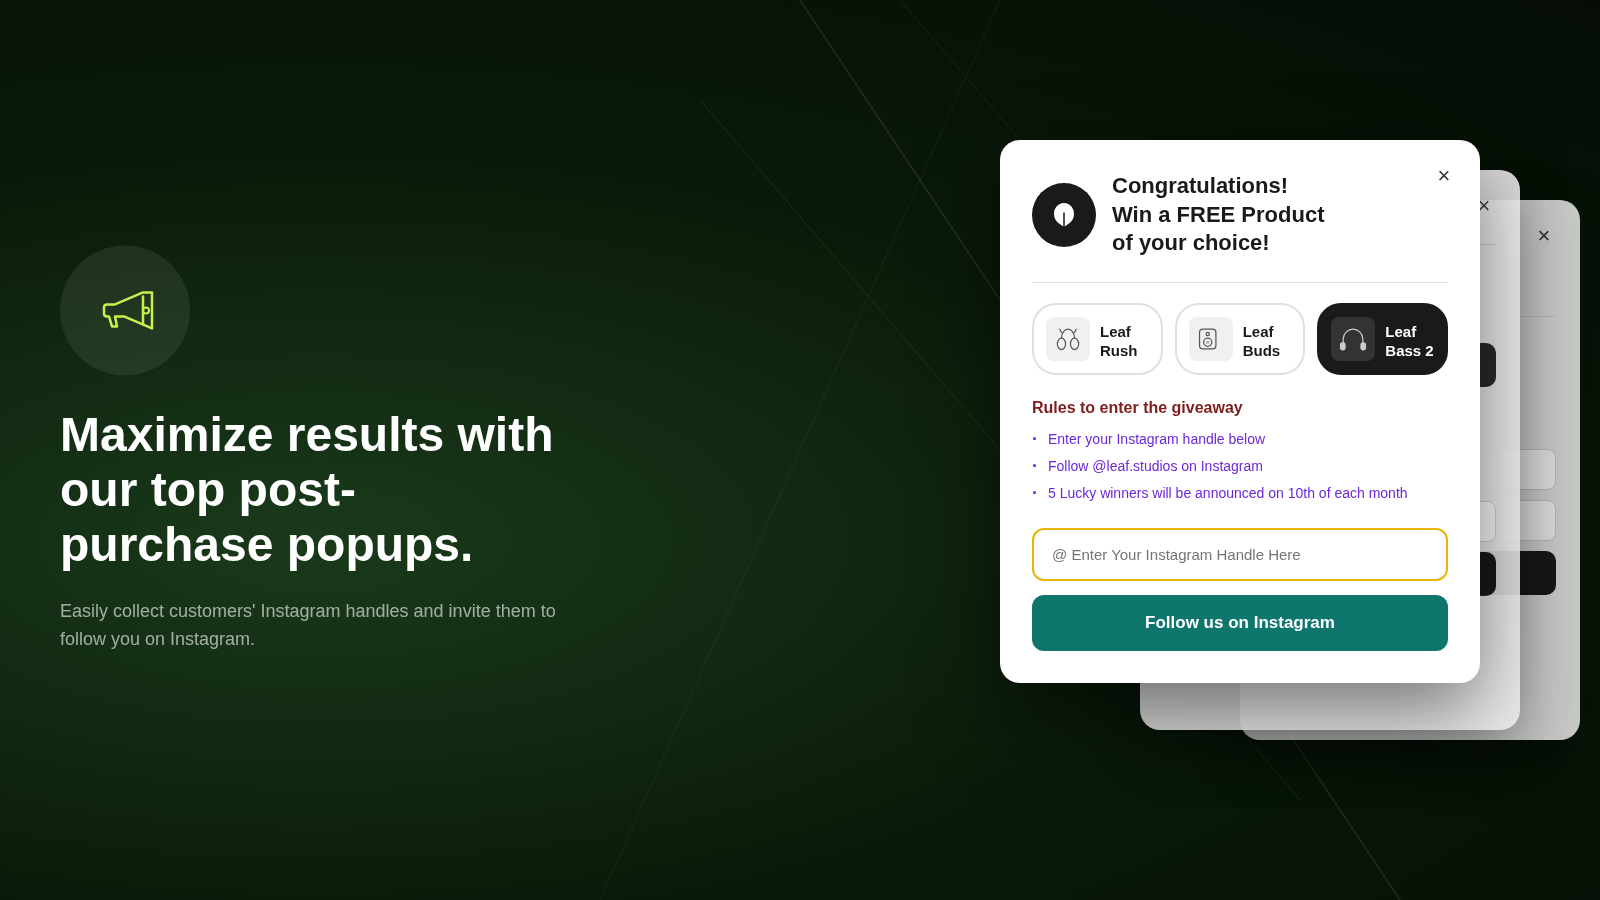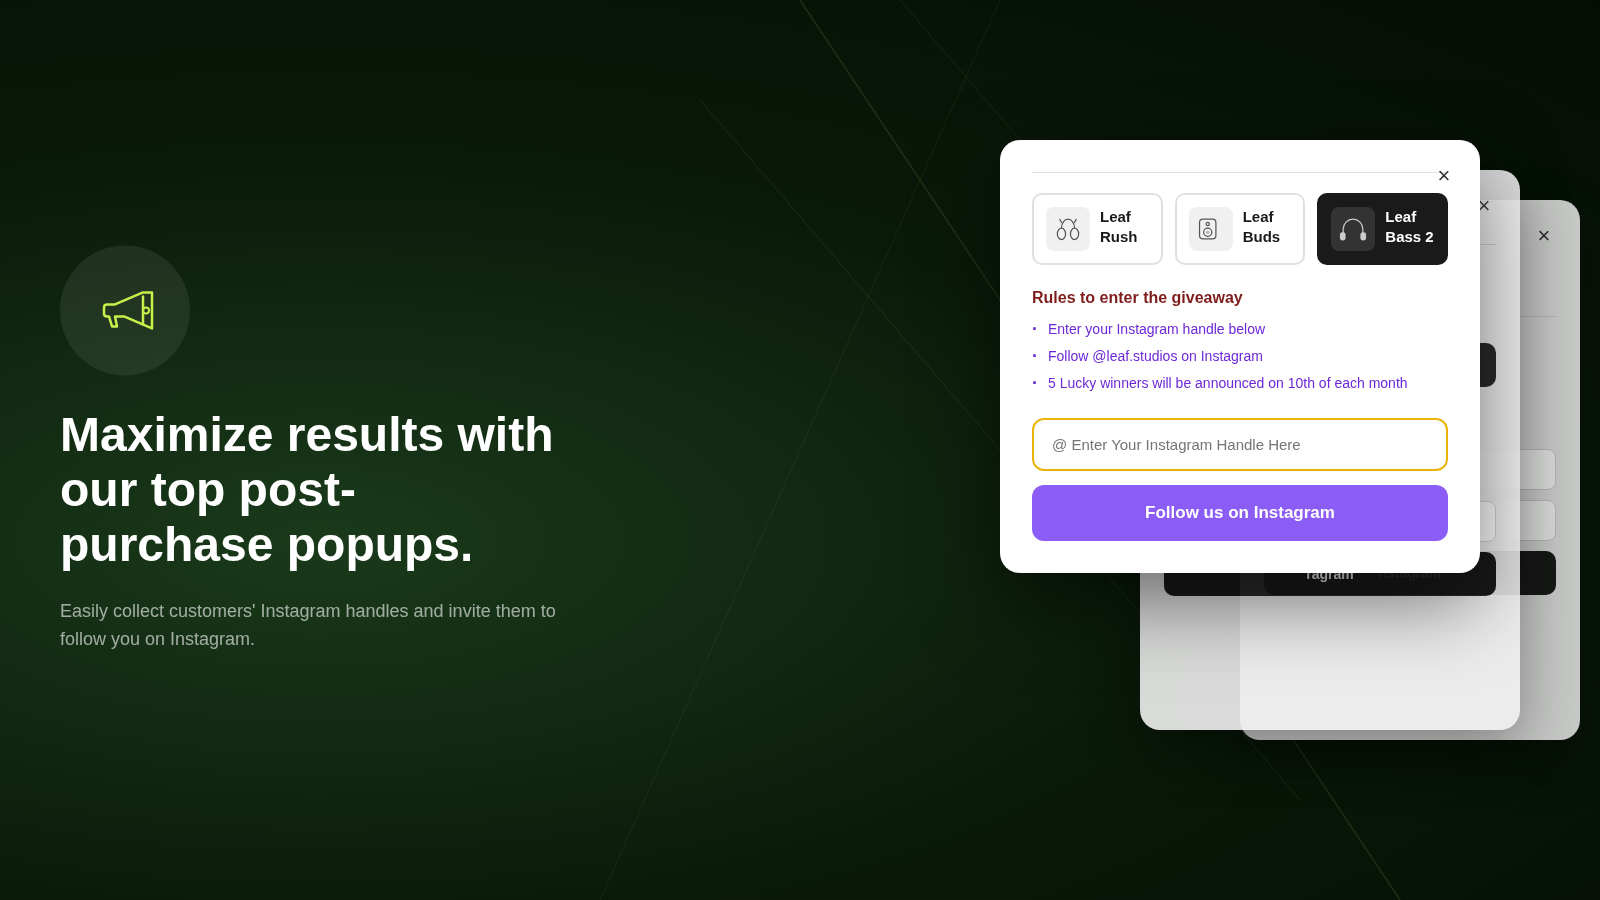--- a/index.html
+++ b/index.html
@@ -186,24 +186,24 @@
     
     .product-cards {
       display: flex;
       gap: 12px;
       margin-bottom: 24px;
     }
 
     .product-card {
       flex: 1;
       border: 2px solid #e0e0e0;
-      border-radius: 10px;
+      border-radius: 24px;
       padding: 12px;
       display: flex;
-      align-items: flex-start;
+      align-items: flex-end;
       gap: 10px;
       cursor: pointer;
       background: #fff;
       transition: border-color 0.2s;
     }
 
     .product-card.selected {
       border-color: #1a1a1a;
       background: #1a1a1a;
       color: #fff;
@@ -277,21 +277,21 @@
       color: #888;
       outline: none;
       margin-bottom: 14px;
       background: #fff;
     }
 
     
     .follow-btn {
       width: 100%;
       padding: 18px;
-      background: #8b5cf6;
+      background: #0f766e;
       color: #fff;
       border: none;
       border-radius: 12px;
       font-size: 17px;
       font-weight: 700;
       cursor: pointer;
       transition: background 0.2s;
     }
 
     
@@ -429,20 +429,32 @@
       </ul>
       <input class="popup-bg-input" type="text" placeholder="andle Here" value="" style="">
       <button class="popup-bg-btn">ragram</button>
     </div>
   </div>
 
   <div class="popup-main">
     <button class="close-btn">×</button>
 
     
+    <div class="popup-header">
+      <div class="brand-avatar">
+
+        <svg viewBox="0 0 32 32" fill="none">
+          <path d="M16 4C10 4 6 9 6 15c0 4 2 7.5 5 9.5L16 28l5-3.5c3-2 5-5.5 5-9.5 0-6-4-11-10-11z" fill="#fff"></path>
+          <path d="M16 28V14" stroke="#1a1a1a" stroke-width="1.5" stroke-linecap="round"></path>
+        </svg>
+      </div>
+      <h2 class="popup-title">
+        Congratulations!<br>Win a FREE Product<br>of your choice!
+      </h2>
+    </div>
 
     <div class="popup-divider"></div>
 
     
     <div class="product-cards">
 
       <div class="product-card">
         <div class="product-card-img">
 
           <svg viewBox="0 0 44 44" fill="none" width="36" height="36">

